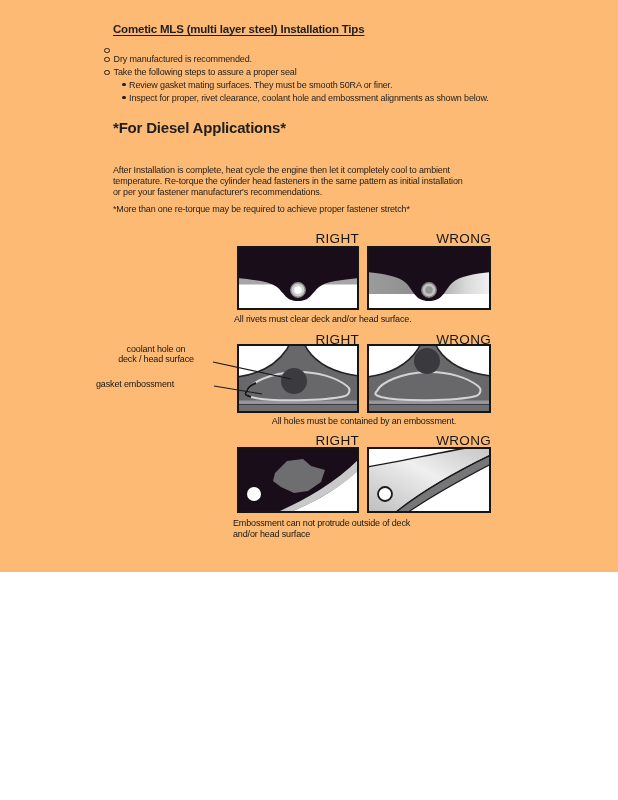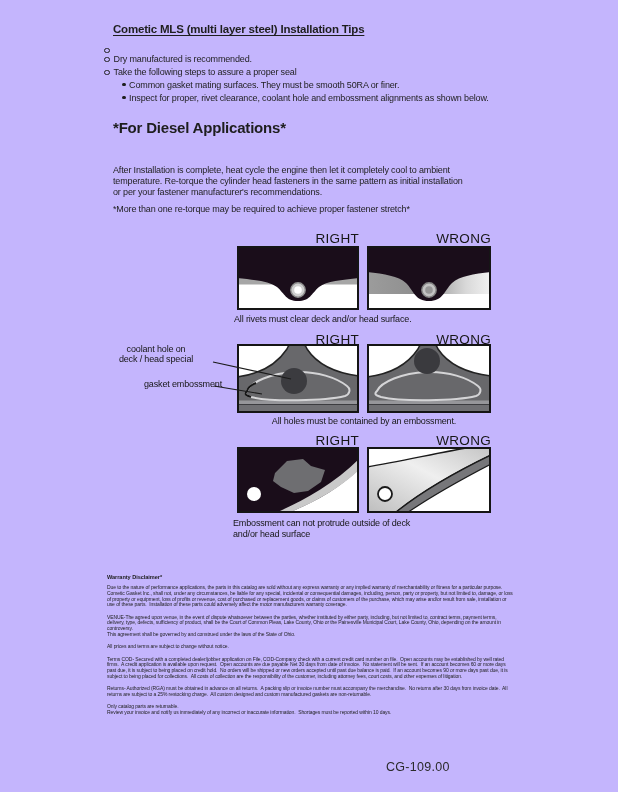--- a/index.html
+++ b/index.html
@@ -1,16 +1,16 @@
 <!DOCTYPE html>
 <html><head>
 <meta charset="utf-8">
 <style>
   html,body{margin:0;padding:0;background:#ffffff;}
-  .page{position:relative;width:618px;height:792px;background:#c4b5fd;overflow:hidden;
+  .page{position:relative;width:618px;height:572px;background:#fdba74;overflow:hidden;
         font-family:"Liberation Sans",sans-serif;color:#1e1e1e;letter-spacing:-0.15px;}
 
   .title{position:absolute;left:113px;top:23px;font-size:11.5px;font-weight:bold;
          letter-spacing:-0.2px;text-decoration:underline;text-underline-offset:2px;}
 
   .bullets{position:absolute;left:104px;top:44px;}
   .b-item{display:flex;align-items:flex-start;font-size:9px;line-height:12.8px;}
   .ring{flex:0 0 auto;width:3.6px;height:3.6px;border:1px solid #222;border-radius:50%;
         margin:3.6px 4px 0 0;}
   .sub{margin-left:18px;}
@@ -47,21 +47,21 @@
     <div class="b-item">
       <span class="ring"></span>
       <span>Dry manufactured is recommended.</span>
     </div>
     <div class="b-item">
       <span class="ring"></span>
       <span>Take the following steps to assure a proper seal</span>
     </div>
     <div class="b-item sub">
       <span class="dot"></span>
-      <span>Common gasket mating surfaces.  They must be smooth 50RA or finer.</span>
+      <span>Review gasket mating surfaces.  They must be smooth 50RA or finer.</span>
     </div>
     <div class="b-item sub">
       <span class="dot"></span>
       <span>Inspect for proper, rivet clearance, coolant hole and embossment alignments as shown below.</span>
     </div>
   </div>
 
   <div class="h2" style="top:119px;">*For Diesel Applications*</div>
   <div class="para" style="top:204px;">*More than one re-torque may be required to achieve proper fastener stretch*</div>
   <div class="para" style="top:165px;">After Installation is complete, heat cycle the engine then let it completely cool to ambient
@@ -98,22 +98,22 @@
       <circle cx="62" cy="44" r="3.8" fill="#969696"></circle>
       <rect x="1" y="1" width="122" height="62" fill="none" stroke="#151515" stroke-width="2"></rect>
     </svg>
 
     <div class="caption" style="left:234px;top:86px;">All rivets must clear deck and/or head surface.</div>
 
     <div class="dg-label" style="left:237px;top:104px;width:122px;">RIGHT</div>
     <div class="dg-label" style="left:367px;top:104px;width:124px;">WRONG</div>
 
     <div class="annot" style="left:100px;top:117px;width:112px;">coolant hole on
-deck / head special</div>
-    <div class="annot" style="left:110px;top:152px;width:112px;text-align:right;">gasket embossment</div>
+deck / head surface</div>
+    <div class="annot" style="left:96px;top:152px;width:112px;text-align:left;">gasket embossment</div>
 
     <svg class="panel" style="left:237px;top:116px;" width="122" height="69" viewBox="0 0 122 69">
       <rect width="122" height="69" fill="#ffffff"></rect>
       <path d="M0,69 L0,33 C24,30 40,20 50,5 C51,2 53,0 56,0 L64,0 C67,0 69,2 70,5 C80,20 98,29 122,32 L122,69 Z" fill="#68686b" stroke="#232323" stroke-width="1.5"></path>
       <rect x="0" y="56.5" width="122" height="4" fill="#96969a"></rect>
       <rect x="0" y="60.5" width="122" height="8.5" fill="#6f6f73"></rect>
       <line x1="0" y1="60.5" x2="122" y2="60.5" stroke="#3c3c40" stroke-width="1.2"></line>
       <path d="M10,47 C14,38 34,29 58,28 C80,27 100,34 110,42 C114,45 113,50 108,52 C88,57 34,58 14,53 C8,51 7,50 10,47 Z" fill="none" stroke="#d4d4d6" stroke-width="2"></path>
       <path d="M14,53 C8,51 7,50 10,47 C11,44 14,41 19,39" fill="none" stroke="#161616" stroke-width="2"></path>
       <circle cx="57" cy="37" r="13" fill="#3b3b3f"></circle>

